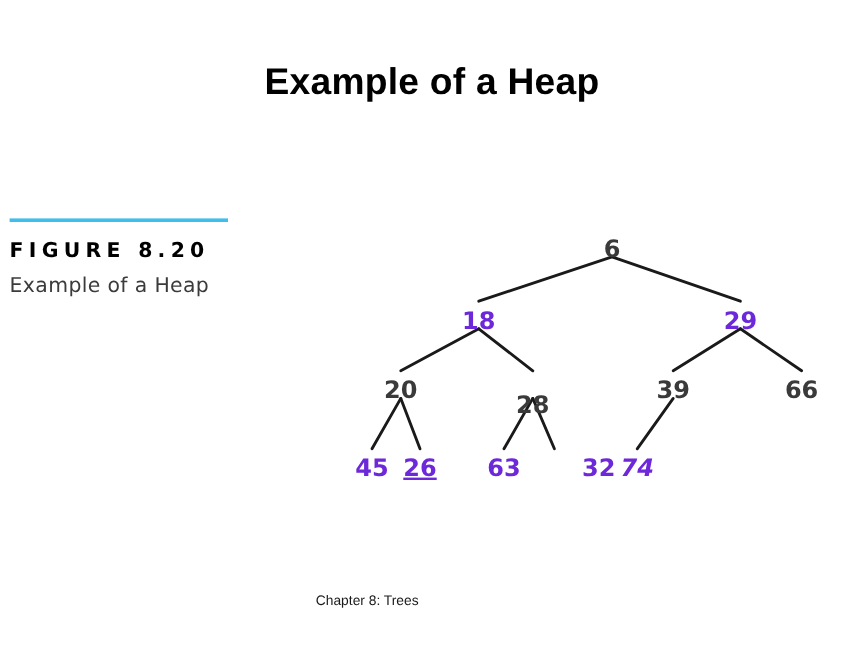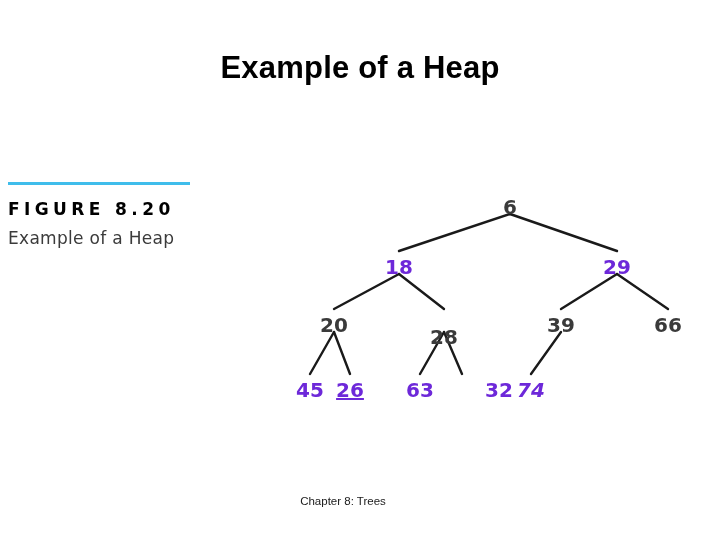--- a/index.html
+++ b/index.html
@@ -93,21 +93,20 @@
   
   #slide-footer {
     position: absolute;
     left: 0;
     top: 495px;
     width: 612px;
     text-align: center;
     font-size: 11.5px;
     color: #1a1a1a;
     white-space: nowrap;
-    padding-left: 37px;
   }
 </style>
 </head>
 <body>
 
 <div id="slide">
 
   <div id="slide-title">Example of a Heap</div>
 
   <div id="figure-caption">

